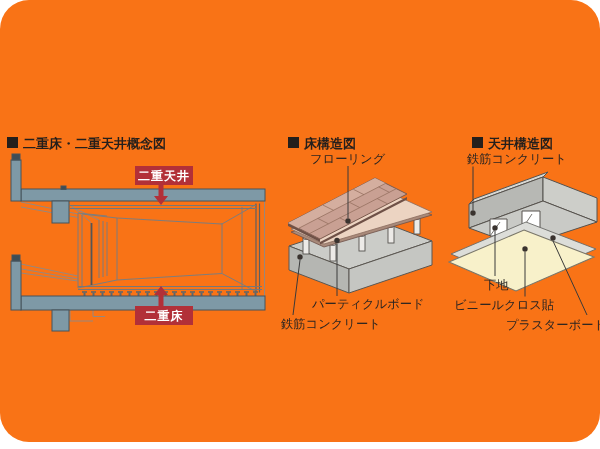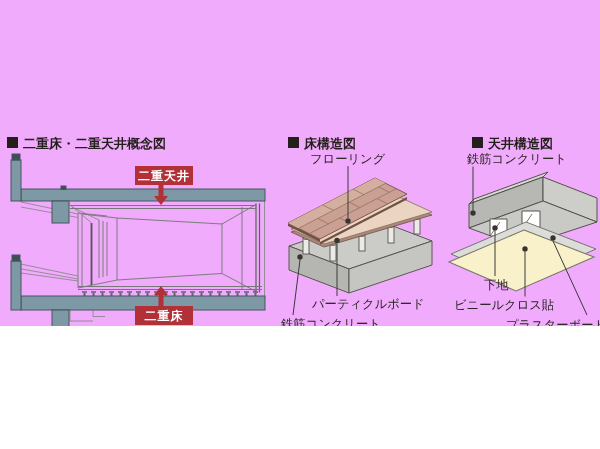--- a/index.html
+++ b/index.html
@@ -1,17 +1,17 @@
 <!DOCTYPE html>
 <html><head>
 <meta charset="utf-8">
 <style>
   html,body{margin:0;padding:0;background:#fff;}
-  .stage{position:relative;width:600px;height:326px;background:#f0abfc;overflow:hidden;
-         font-family:"Liberation Sans","DejaVu Sans",sans-serif;}
+  .stage{position:relative;width:600px;height:442px;background:#f97316;overflow:hidden;
+         font-family:"Liberation Sans","DejaVu Sans",sans-serif;border-radius:29px;}
   svg{display:block;}
   svg text{font-family:"Liberation Sans","DejaVu Sans",sans-serif;}
   .ttl{font-size:13px;font-weight:bold;fill:#241f1c;}
   .lbl{font-size:12.3px;fill:#2b2522;}
   .redtxt{font-size:12px;font-weight:bold;fill:#ffffff;letter-spacing:1px;}
   .lead{stroke:#3a3a3a;stroke-width:1;fill:none;}
   .dot{fill:#3a332f;}
   .roomln{stroke:#7d7d7d;stroke-width:1;fill:none;}
   .persp{stroke:#8a8a8a;stroke-width:0.9;fill:none;}
 </style>

